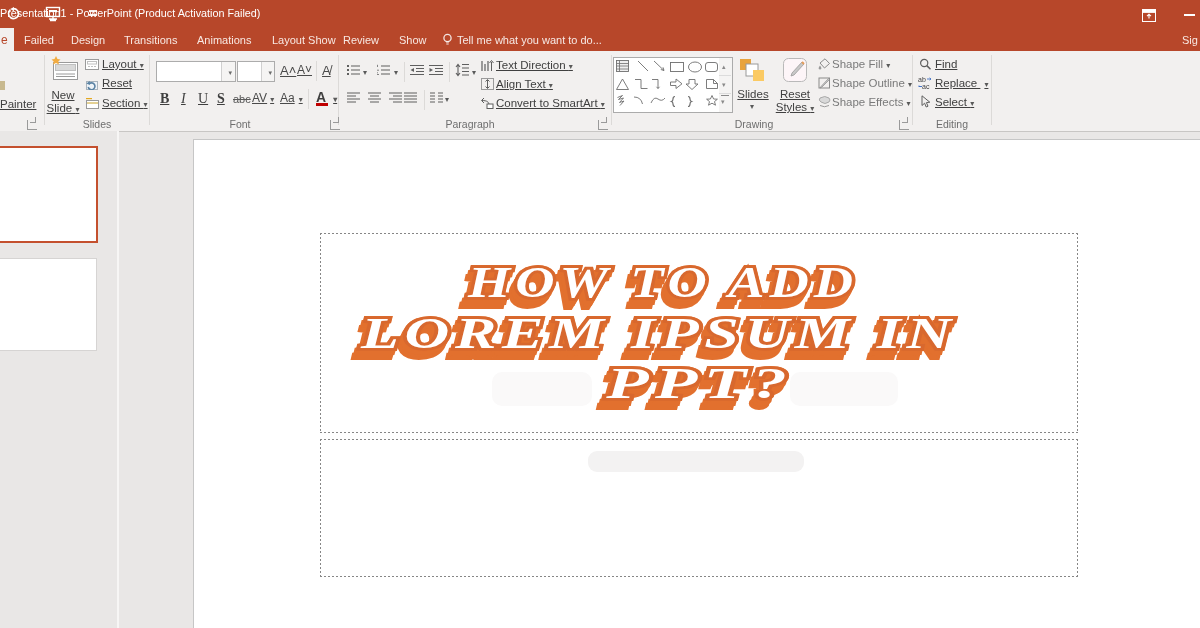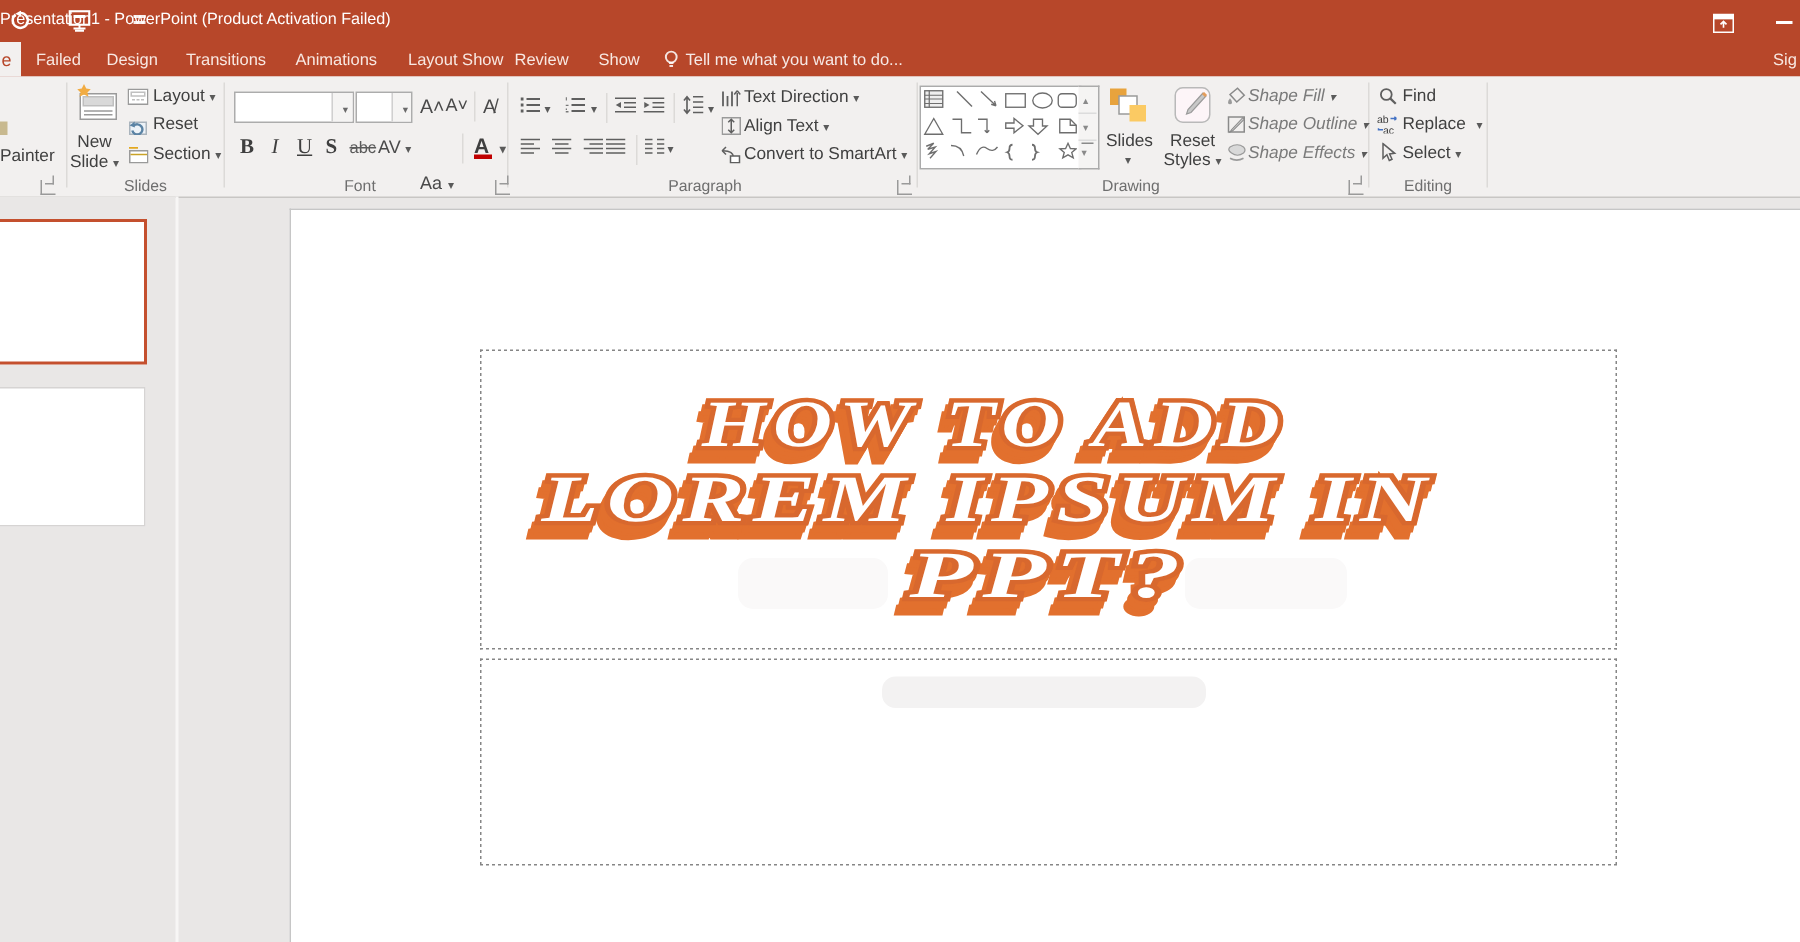--- a/index.html
+++ b/index.html
@@ -9,22 +9,22 @@
   
   #titlebar{left:0;top:0;width:1200px;height:28px;background:#B7472A;}
   #tabrow{left:0;top:28px;width:1200px;height:23px;background:#B7472A;}
   .tab{position:absolute;top:6px;font-size:11px;color:#F8E8E2;white-space:nowrap;}
   #hometab{position:absolute;left:0;top:0;width:14px;height:23px;background:#F2F0EF;}
   #hometab span{position:absolute;left:1px;top:5px;font-size:12px;color:#B7472A;}
   
   #ribbon{left:0;top:51px;width:1200px;height:80px;background:#F2F0EF;border-bottom:1px solid #C8C6C4;}
   .vsep{position:absolute;top:4px;height:70px;width:1px;background:#DCDAD8;}
   .glabel{position:absolute;top:67px;font-size:10.5px;color:#6E6E6E;white-space:nowrap;transform:translateX(-50%);}
-  .rtxt{position:absolute;font-size:11.5px;color:#404040;white-space:nowrap;}
-  .gtxt{position:absolute;font-size:11.5px;color:#7A7A7A;white-space:nowrap;font-style:italic;}
+  .rtxt{position:absolute;font-size:11.5px;color:#404040;white-space:nowrap;text-decoration:underline;}
+  .gtxt{position:absolute;font-size:11.5px;color:#7A7A7A;white-space:nowrap;}
   .drop{color:#5a5a5a;font-size:8px;}
   .launch{position:absolute;width:9px;height:9px;border-left:1px solid #9a9a9a;border-bottom:1px solid #9a9a9a;}
   .launch:after{content:"";position:absolute;left:2px;top:-3px;width:5px;height:5px;border-right:1px solid #9a9a9a;border-bottom:1px solid #9a9a9a;}
   
   #panel{left:0;top:131px;width:117px;height:497px;background:#E9E7E6;}
   #splitter{left:117px;top:131px;width:2px;height:497px;background:#F7F6F5;}
   #canvas{left:193px;top:139px;width:1007px;height:489px;background:#FFFFFF;border-left:1px solid #C6C6C6;border-top:1px solid #C6C6C6;}
   .thumb{position:absolute;background:#fff;}
   .ph{position:absolute;
     background-image:repeating-linear-gradient(90deg,#868686 0 2px,transparent 2px 4px),repeating-linear-gradient(90deg,#868686 0 2px,transparent 2px 4px),repeating-linear-gradient(180deg,#868686 0 2px,transparent 2px 4px),repeating-linear-gradient(180deg,#868686 0 2px,transparent 2px 4px);
@@ -127,21 +127,21 @@
   <div class="rtxt" style="left:297px;top:12px;font-size:12px;color:#4a4a4a;">A˅</div>
   <div class="vsep" style="left:316px;top:10px;height:20px;background:#DCDAD8;"></div>
   <div class="rtxt" style="left:322px;top:12px;font-size:13px;color:#4a4a4a;">A̸</div>
 
   <div class="rtxt" style="left:160px;top:40px;font-weight:bold;font-family:'Liberation Serif',serif;font-size:14px;color:#3f3f3f;">B</div>
   <div class="rtxt" style="left:181px;top:40px;font-style:italic;font-family:'Liberation Serif',serif;font-size:14px;color:#3f3f3f;">I</div>
   <div class="rtxt" style="left:198px;top:40px;text-decoration:underline;font-family:'Liberation Serif',serif;font-size:14px;color:#3f3f3f;">U</div>
   <div class="rtxt" style="left:217px;top:40px;font-weight:bold;font-family:'Liberation Serif',serif;font-size:14px;color:#3f3f3f;">S</div>
   <div class="rtxt" style="left:233px;top:42px;text-decoration:line-through;font-size:11px;color:#5a5a5a;">abc</div>
   <div class="rtxt" style="left:252px;top:40px;font-size:12px;color:#4a4a4a;">AV<span class="drop" style="margin-left:3px">▾</span></div>
-  <div class="rtxt" style="left:280px;top:40px;font-size:12px;color:#4a4a4a;margin-top:24px;">Aa<span class="drop" style="margin-left:4px">▾</span></div>
+  <div class="rtxt" style="left:280px;top:40px;font-size:12px;color:#4a4a4a;">Aa<span class="drop" style="margin-left:4px">▾</span></div>
   <div class="vsep" style="left:308px;top:38px;height:20px;background:#DCDAD8;"></div>
   <div class="rtxt" style="left:316px;top:38px;font-weight:bold;font-size:14px;color:#3f3f3f;">A<span class="drop" style="margin-left:7px">▾</span></div>
   <div class="abs" style="left:316px;top:52px;width:12px;height:3px;background:#C00000;"></div>
   <div class="glabel" style="left:240px">Font</div>
   <div class="launch" style="left:330px;top:69px"></div>
 
   <svg class="abs" style="left:347px;top:13px" width="13" height="12" viewBox="0 0 13 12">
     <path d="M4 2 H13 M4 6 H13 M4 10 H13" stroke="#5f5f5f" stroke-width="1.2"></path>
     <rect x="0" y="1" width="2" height="2" fill="#5f5f5f"></rect>
       <rect x="0" y="5" width="2" height="2" fill="#5f5f5f"></rect>

